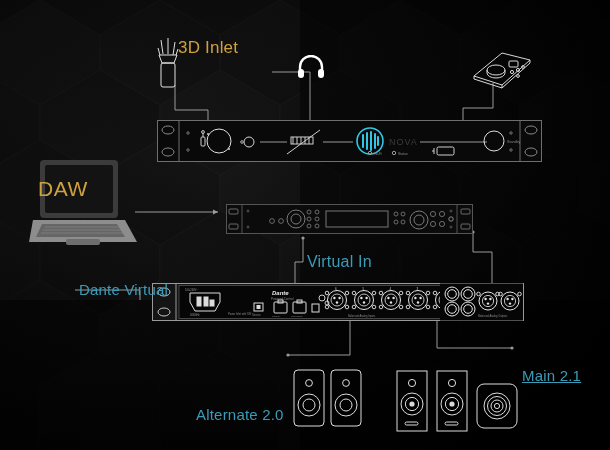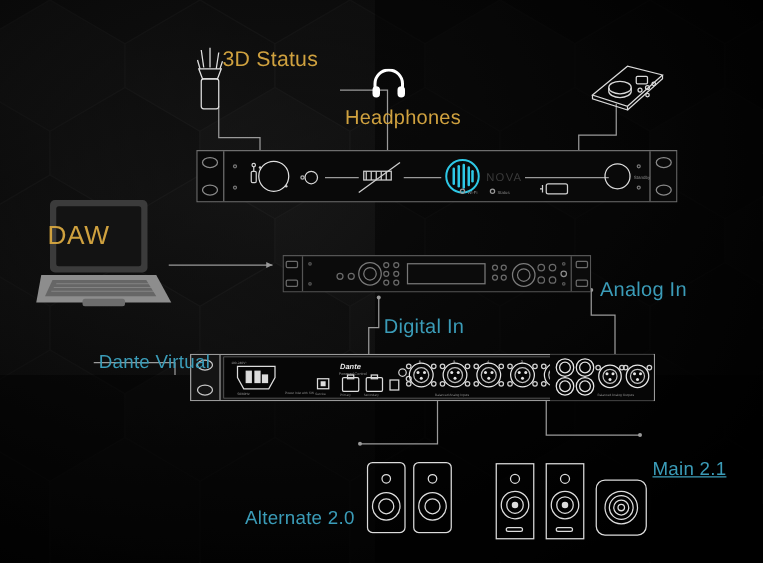--- a/index.html
+++ b/index.html
@@ -494,21 +494,19 @@
   <div class="dev" style="left:476px;top:383px;">
     <svg width="42" height="46" viewBox="0 0 42 46">
       <rect x="1" y="1" width="40" height="44" rx="7" fill="none" stroke="#dcdcdc"></rect>
       <circle cx="21" cy="23" r="13" fill="none" stroke="#dcdcdc"></circle>
       <circle cx="21" cy="23" r="9.5" fill="none" stroke="#dcdcdc"></circle>
       <circle cx="21" cy="23" r="6" fill="none" stroke="#dcdcdc"></circle>
       <circle cx="21" cy="23" r="2.6" fill="none" stroke="#dcdcdc"></circle>
     </svg>
   </div>
 
-  <div class="lbl gold" style="left:178px;top:38px;font-size:17px;">3D Status</div>
-  <div class="lbl gold" style="left:276px;top:86px;font-size:16px;">Headphones</div>
-  <div class="lbl teal" style="left:480px;top:224px;font-size:16px;">Analog In</div>
-  <div class="lbl teal" style="left:307px;top:253px;font-size:16px;">Digital In</div>
+  <div class="lbl gold" style="left:178px;top:38px;font-size:17px;">3D Inlet</div>
+  <div class="lbl teal" style="left:307px;top:253px;font-size:16px;">Virtual In</div>
   <div class="lbl teal" style="left:38px;top:281px;font-size:15px;margin-left:41px;">Dante Virtual</div>
   <div class="lbl teal" style="left:196px;top:366px;font-size:15px;margin-top:40px;">Alternate 2.0</div>
   <div class="lbl teal" style="left:522px;top:367px;font-size:15px;text-decoration:underline;">Main 2.1</div>
 
 </div>
 
 </body></html>

